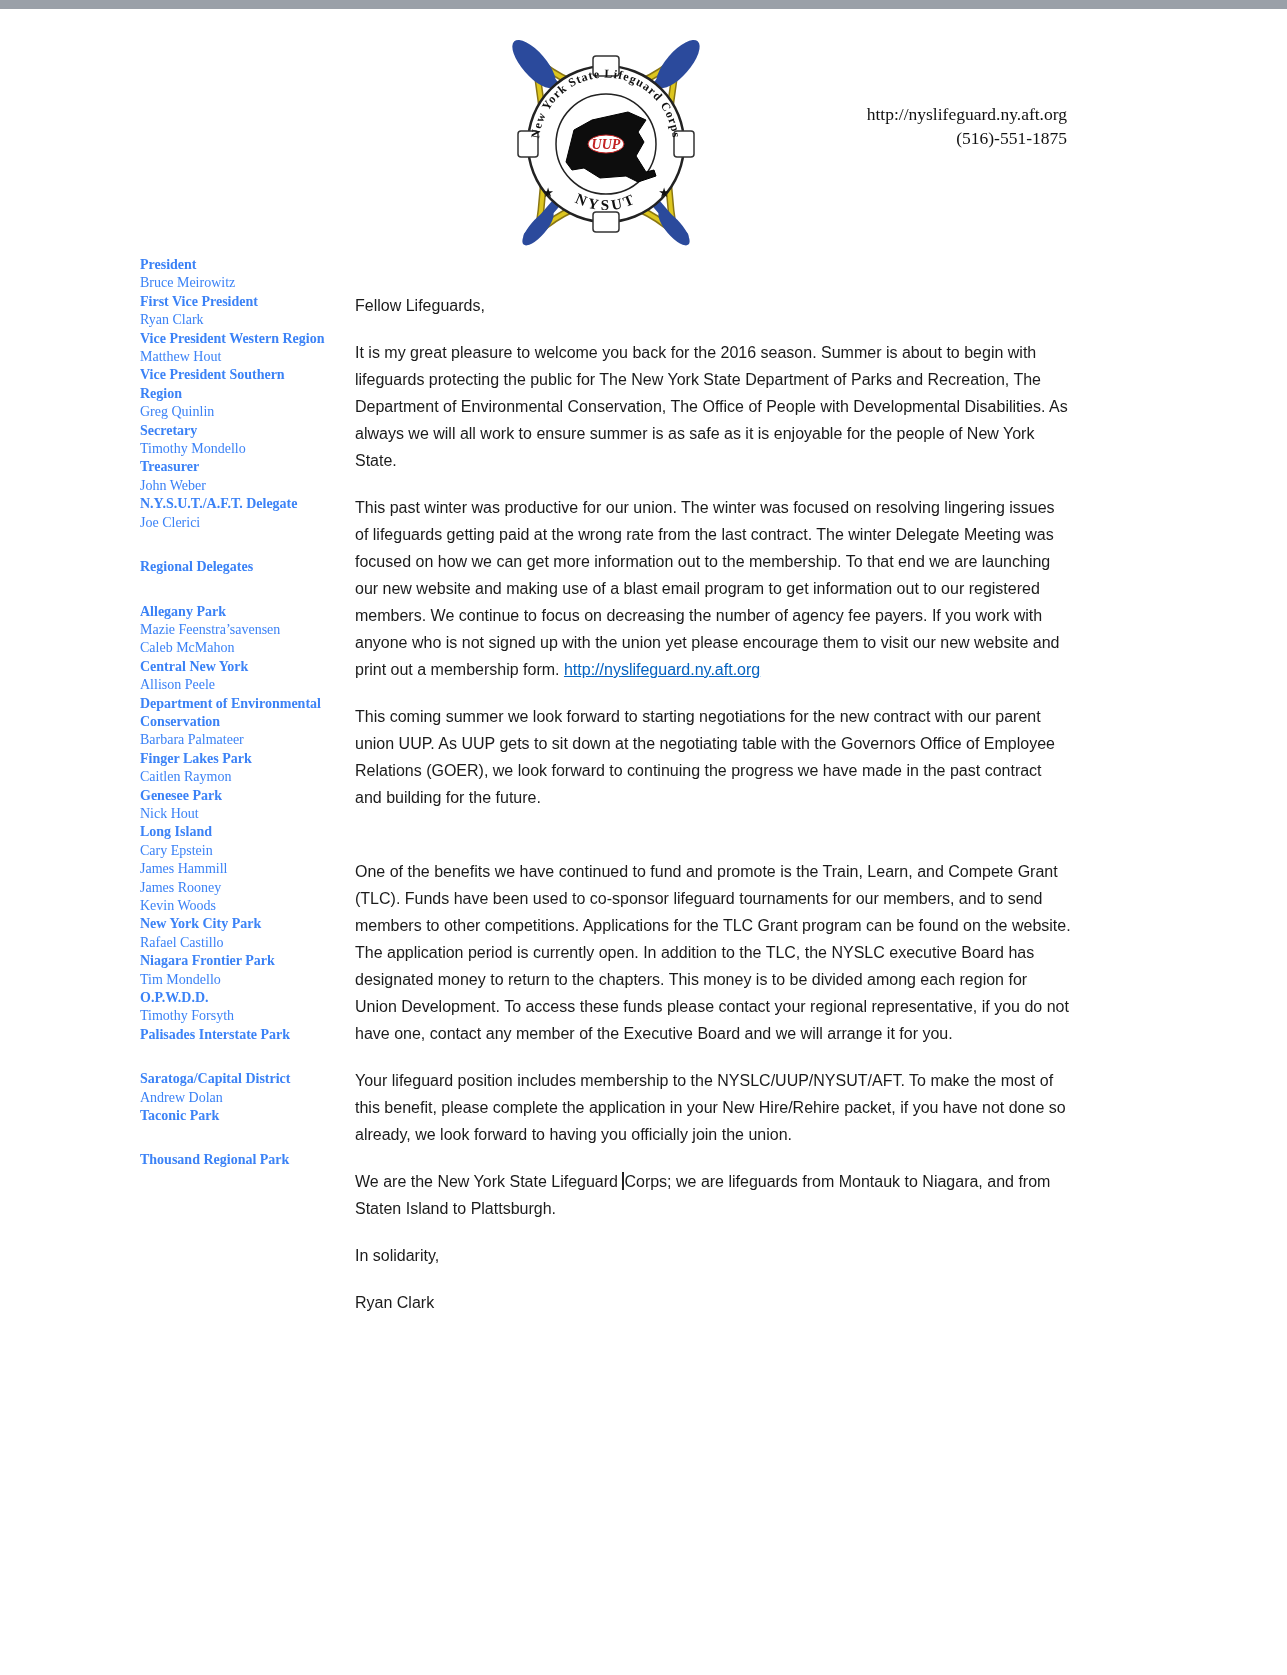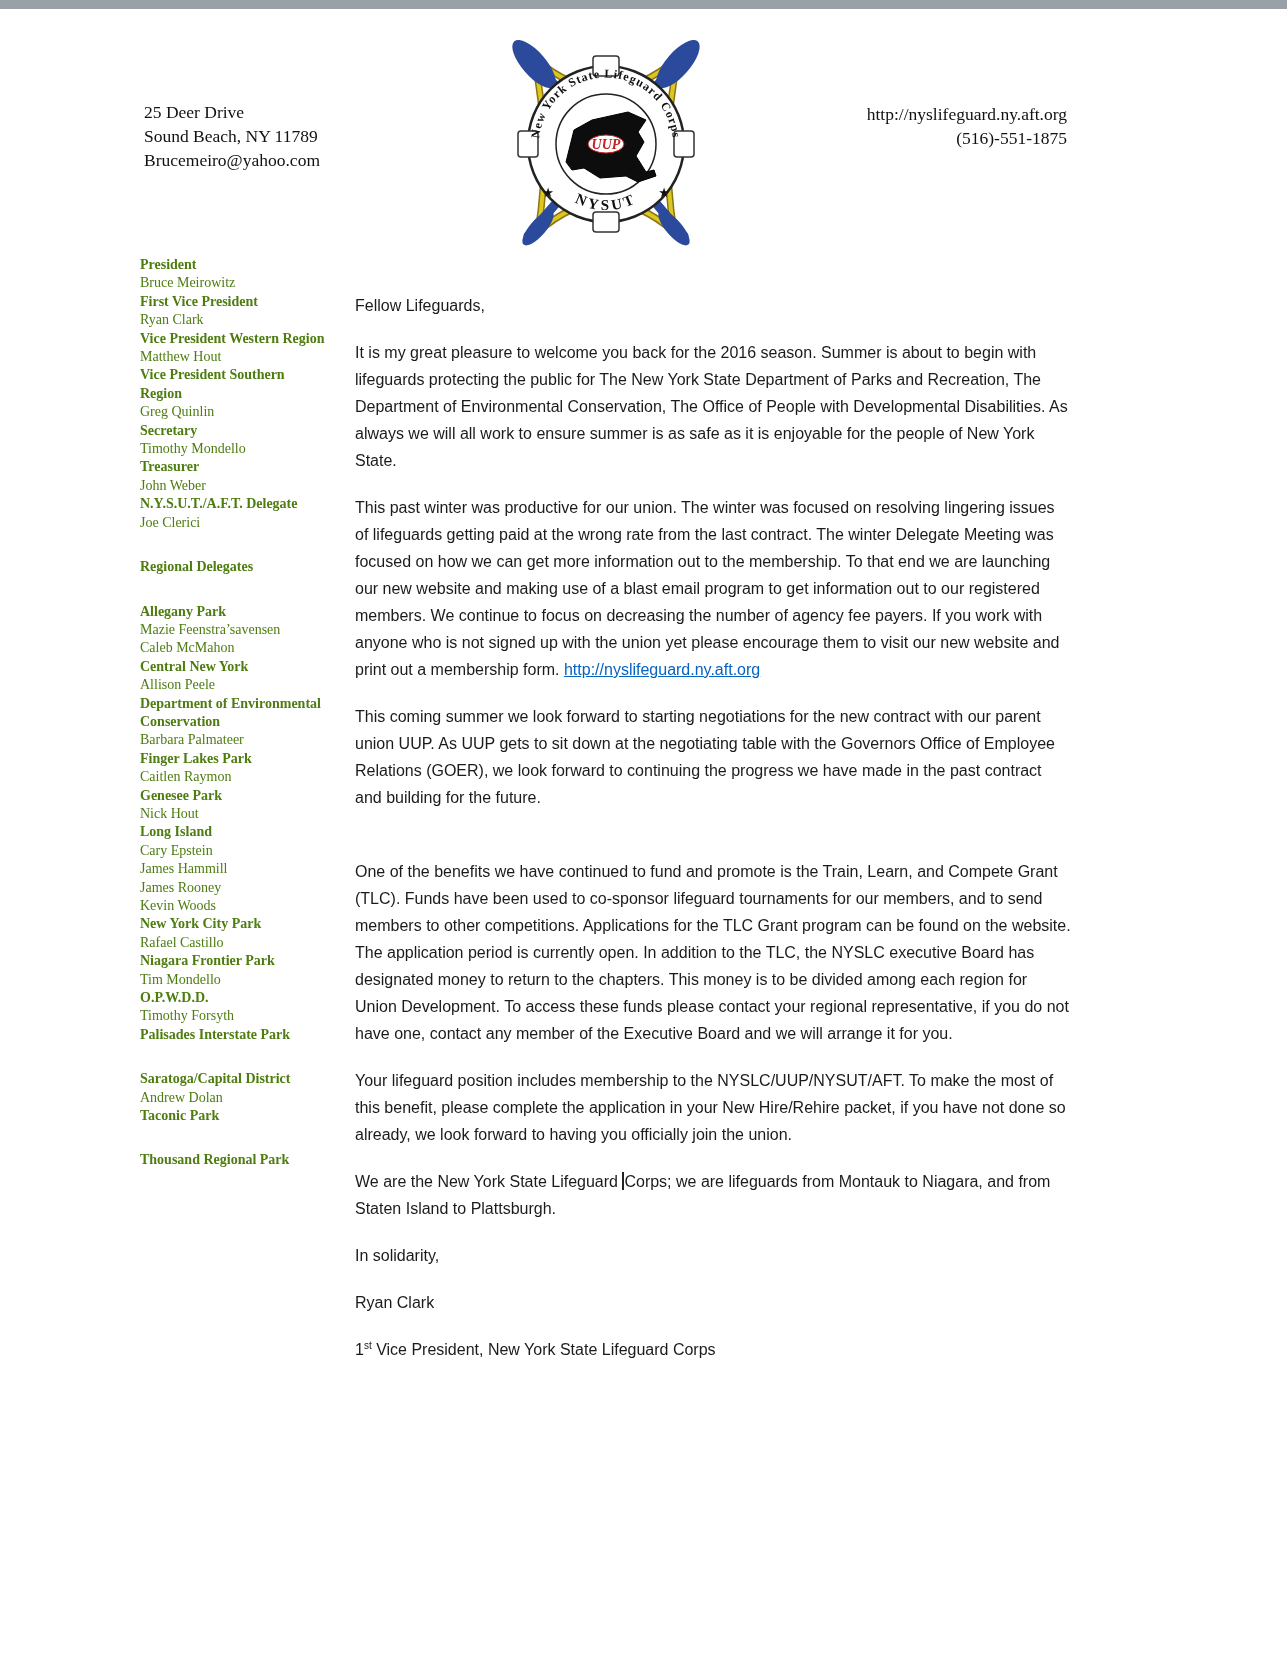--- a/index.html
+++ b/index.html
@@ -9,21 +9,21 @@
 
   
   .addr{position:absolute;left:144px;top:100px;font-size:17.5px;line-height:24px;color:#111;}
   .contact{position:absolute;right:220px;top:102px;text-align:right;font-size:17.5px;line-height:24px;color:#111;}
 
   
   #logo{position:absolute;left:488px;top:24px;width:238px;height:240px;}
 
   
   #sidebar{position:absolute;left:140px;top:256px;width:242px;
-           font-size:14px;line-height:18.4px;color:#4d7c0f;}
+           font-size:14px;line-height:18.4px;color:#3b82f6;}
   .sb-line{white-space:nowrap;}
   .sb-line.b{font-weight:bold;}
   .sb-line.g{margin-top:26px;}
 
   
   #letter{position:absolute;left:355px;top:292px;width:716px;
           font-family:Liberation Sans, sans-serif;font-size:16px;line-height:27px;color:#1b1b1b;}
   #letter p{margin:20px 0 0 0;}
   #letter p.first{margin-top:0;}
   #letter p.xgap{margin-top:47px;}
@@ -31,25 +31,20 @@
   .caret{display:inline-block;width:2px;height:18px;background:#222;vertical-align:-3px;}
   sup{font-size:10px;line-height:0;}
 </style>
 </head>
 <body>
 
 <div id="page">
 
   <div id="topbar"></div>
 
-  <div class="addr">
-    <div>25 Deer Drive</div>
-    <div>Sound Beach, NY 11789</div>
-    <div>Brucemeiro@yahoo.com</div>
-  </div>
 
   <div class="contact">
     <div>http://nyslifeguard.ny.aft.org</div>
     <div>(516)-551-1875</div>
   </div>
 
   <div id="logo">
     <svg width="238" height="240" viewBox="0 0 238 240">
       <defs>
         <path id="arcTop" d="M 56,146 A 67,67 0 1 1 180,146" fill="none"></path>
@@ -151,16 +146,15 @@
   <div id="letter">
     <p class="first">Fellow Lifeguards,</p>
   <p class=""><span>It is my great pleasure to welcome you back for the 2016 season.  Summer is about to begin with lifeguards protecting the public for The New York State Department of Parks and Recreation, The Department of Environmental Conservation, The Office of People with Developmental Disabilities. As always we will all work to ensure summer is as safe as it is enjoyable for the people of New York State.</span></p>
       <p class=""><span>This past winter was productive for our union.  The winter was focused on resolving lingering issues of lifeguards getting paid at the wrong rate from the last contract.   The winter Delegate Meeting was focused on how we can get more information out to the membership.   To that end we are launching our new website and making use of a blast email program to get information out to our registered members.   We continue to focus on decreasing the number of agency fee payers.   If you work with anyone who is not signed up with the union yet please encourage them to visit our new website and print out a membership form.    </span><a class="lnk">http://nyslifeguard.ny.aft.org</a></p>
       <p class=""><span>This coming summer we look forward to starting negotiations for the new contract with our parent union UUP.   As UUP gets to sit down at the negotiating table with the Governors Office of Employee Relations (GOER), we look forward to continuing the progress we have made in the past contract and building for the future.</span></p>
       <p class="xgap"><span>One of the benefits we have continued to fund and promote is the Train, Learn, and Compete Grant (TLC). Funds have been used to co-sponsor lifeguard tournaments for our members, and to send members to other competitions.   Applications for the TLC Grant program can be found on the website.   The application period is currently open.  In addition to the TLC, the NYSLC executive Board has designated money to return to the chapters.   This money is to be divided among each region for Union Development.  To access these funds please contact your regional representative, if you do not have one, contact any member of the Executive Board and we will arrange it for you.</span></p>
       <p class=""><span>Your lifeguard position includes membership to the NYSLC/UUP/NYSUT/AFT.  To make the most of this benefit, please complete the application in your New Hire/Rehire packet, if you have not done so already, we look forward to having you officially join the union.</span></p>
       <p class=""><span>We are the New York State Lifeguard </span><span class="caret"></span><span>Corps; we are lifeguards from Montauk to Niagara, and from Staten Island to Plattsburgh.</span></p>
       <p class=""><span>In solidarity,</span></p>
       <p class=""><span>Ryan Clark</span></p>
-      <p class=""><span>1</span><sup>st</sup><span> Vice President, New York State Lifeguard Corps</span></p>
     </div>
 
 </div>
 
 </body></html>

